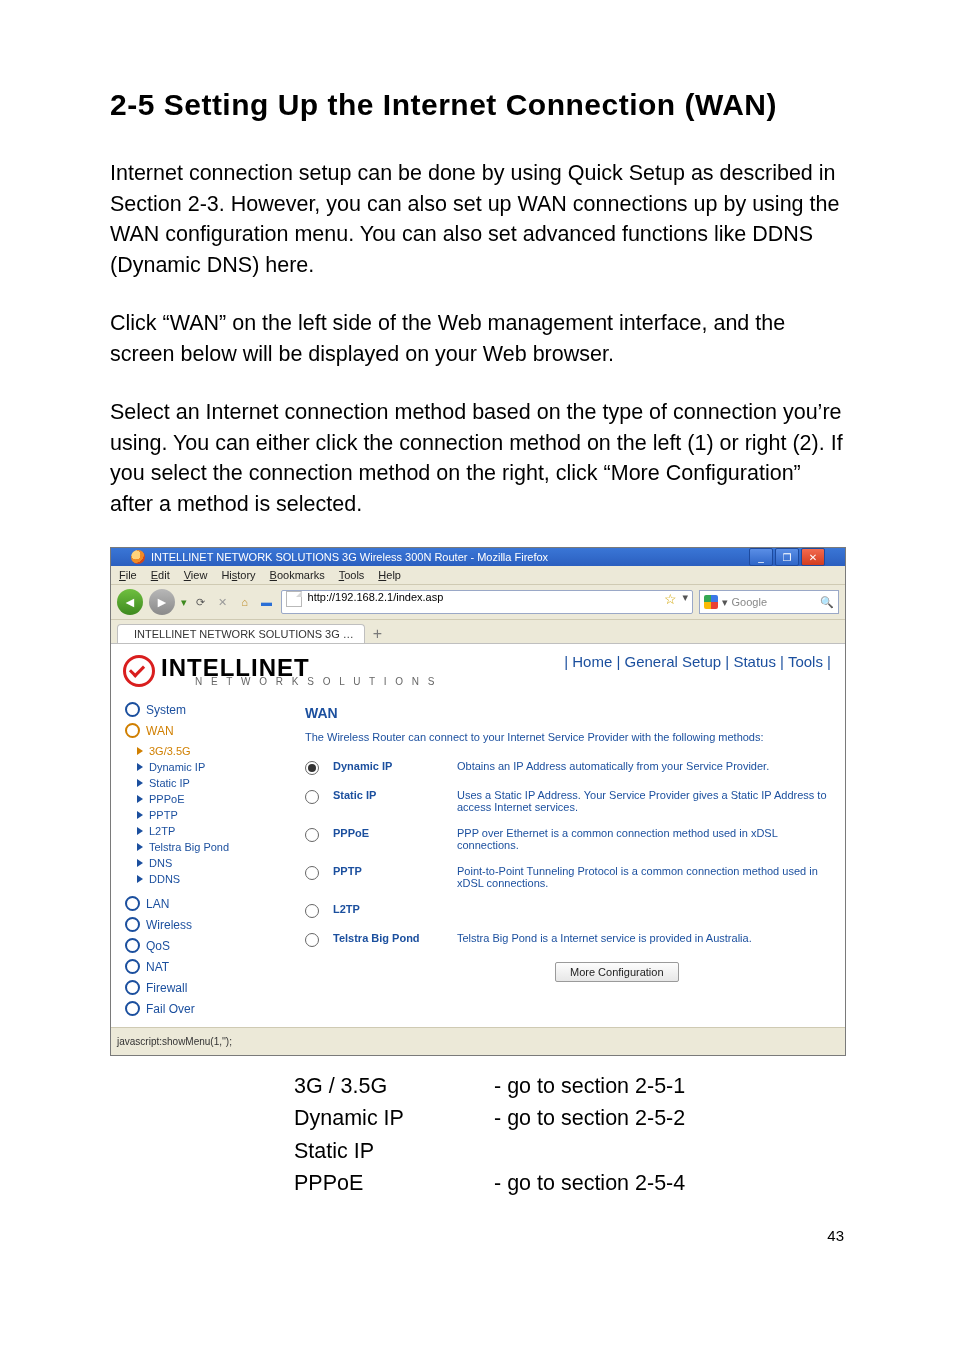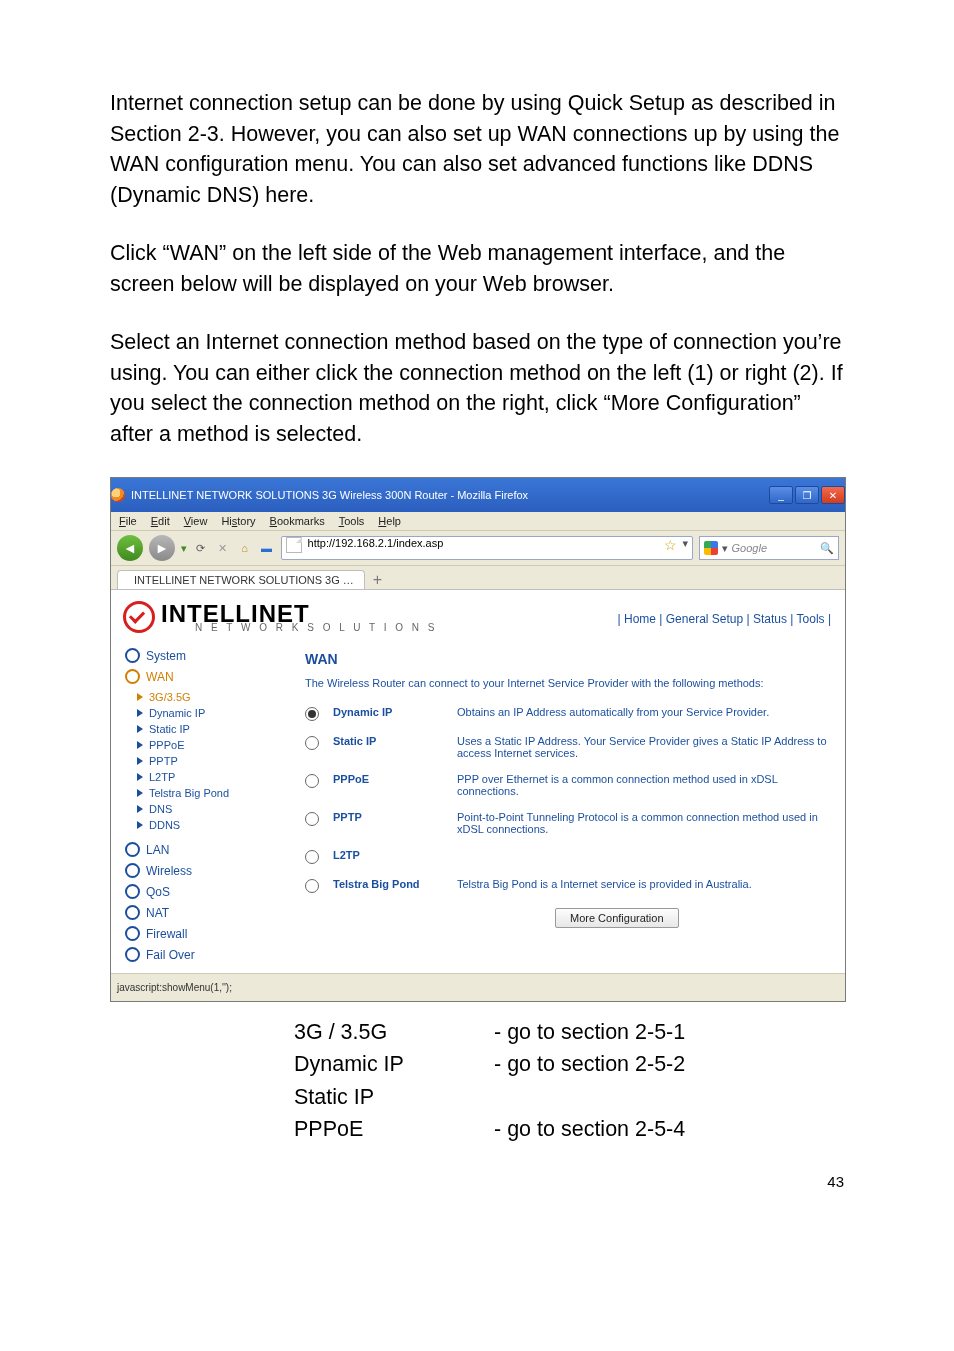--- a/index.html
+++ b/index.html
@@ -1,21 +1,21 @@
 <!DOCTYPE html>
 <html><head>
 <meta charset="utf-8">
 <style>
   html,body{margin:0;padding:0;background:#fff;font-family:Arial,Helvetica,sans-serif;color:#000}
   .page{width:954px;margin:0 auto;padding:88px 110px 40px 110px;box-sizing:border-box}
   h1{font-size:30px;font-weight:900;letter-spacing:.5px;margin:0 0 36px 0}
   p.body{font-size:21.5px;line-height:1.42;margin:0 0 28px 0}
   
   .shot{width:100%;border:1px solid #7a7a7a;font-size:11px;font-family:Tahoma,Arial,sans-serif;background:#fff}
-  .shot .titlebar{display:flex;align-items:center;justify-content:space-between;height:34px;background:linear-gradient(#3a76d6,#2b5fbf);color:#fff;padding:0 0}
+  .shot .titlebar{display:flex;align-items:center;justify-content:space-between;height:18px;background:linear-gradient(#3a76d6,#2b5fbf);color:#fff;padding:0 20px}
   .shot .titlebar .left{display:flex;align-items:center;gap:6px}
   .shot .ff-icon{width:14px;height:14px;border-radius:50%;background:radial-gradient(circle at 35% 35%,#ffd27a 0 35%,#f08a24 36% 60%,#d0471b 61% 100%)}
   .shot .winbtns{display:flex;gap:2px}
   .shot .winbtns span{display:inline-flex;align-items:center;justify-content:center;width:22px;height:16px;border:1px solid #1d4a9e;background:linear-gradient(#5a8ee6,#2f66c8);border-radius:2px;font-size:10px;color:#fff}
   .shot .winbtns .close{background:linear-gradient(#f26a4e,#d23c1e)}
   .shot .menubar{display:flex;gap:14px;padding:3px 8px;background:#ece9d8;color:#222;border-bottom:1px solid #cfcab3}
   .shot .menubar .ul{text-decoration:underline}
   .shot .toolbar{display:flex;align-items:center;gap:6px;padding:4px 6px;background:#ece9d8;border-bottom:1px solid #cfcab3}
   .navbtn{width:26px;height:26px;border-radius:50%;display:flex;align-items:center;justify-content:center;color:#fff;font-size:14px}
   .nb-back{background:linear-gradient(#6fbf3f,#3e8a1f)}
@@ -24,21 +24,21 @@
   .addr{flex:1;display:flex;height:22px;border:1px solid #9aa8c7;background:#fff;border-radius:2px;padding:0 4px;gap:6px}
   .addr .pageico{width:14px;height:14px;border:1px solid #b9b9b9;background:#fff;position:relative}
   .addr .pageico::after{content:"";position:absolute;right:-1px;top:-1px;border-style:solid;border-width:0 0 6px 6px;border-color:transparent transparent #d7d7d7 transparent}
   .star{color:#d1a400;font-size:14px}
   .srch{width:130px;height:22px;border:1px solid #9aa8c7;background:#fff;display:flex;align-items:center;padding:0 4px;gap:4px;color:#888}
   .gico{width:14px;height:14px;background:conic-gradient(#3b78e7 0 90deg,#e94235 0 180deg,#fabb05 0 270deg,#34a853 0 360deg);border-radius:2px}
   .mag{color:#5a8ee6}
   .tabstrip{display:flex;align-items:flex-end;gap:2px;background:#ece9d8;padding:4px 6px 0 6px;border-bottom:1px solid #bfbfbf}
   .tab{display:flex;gap:6px;background:#fff;border:1px solid #bfbfbf;border-bottom:none;border-radius:4px 4px 0 0;padding:3px 10px;font-size:11px;color:#333}
   .tabplus{color:#7a7a7a;font-size:16px;padding:0 6px}
-  .toplinks{position:absolute;right:14px;top:22px;font-size:12px;color:#1b4f9e}
+  .toplinks{position:absolute;right:14px;top:9px;font-size:15px;color:#1b4f9e}
   .contentwrap{position:relative;flex:1}
   .brand{display:flex;align-items:center;gap:6px;padding:10px 12px 4px 12px}
   .brand .check{width:26px;height:26px;border-radius:50%;background:#fff;border:3px solid #d91e1e;position:relative}
   .brand .check::after{content:"";position:absolute;left:4px;top:7px;width:11px;height:6px;border-left:3px solid #d91e1e;border-bottom:3px solid #d91e1e;transform:rotate(-45deg)}
   .brand .word{font-size:24px;font-weight:900;letter-spacing:1px;color:#000}
   .brand .sub{font-size:10px;letter-spacing:3px;color:#666;margin-left:34px;margin-top:-6px}
   .split{display:flex}
   .side{width:162px;padding:8px 0 8px 14px;font-size:12px}
   .side .top{display:flex;align-items:center;gap:6px;color:#1b4f9e;padding:3px 0}
   .gear{width:11px;height:11px;border-radius:50%;border:2px solid #1b4f9e;position:relative;display:inline-block}
@@ -62,20 +62,21 @@
   
   .reftab{margin:14px 0 0 184px;font-size:21.5px;line-height:1.5}
   .reftab .row{display:flex}
   .reftab .c1{width:200px}
   .pagenum{text-align:right;font-size:15px;margin-top:28px}
 </style>
 </head>
 <body>
 
 <div class="page">
+  <h1>2-5 Setting Up the Internet Connection (WAN)</h1>
 
   <p class="body">Internet connection setup can be done by using Quick Setup as described in Section 2-3. However, you can also set up WAN connections up by using the WAN configuration menu. You can also set advanced functions like DDNS (Dynamic DNS) here.</p>
   <p class="body">Click “WAN” on the left side of the Web management interface, and the screen below will be displayed on your Web browser.</p>
   <p class="body">Select an Internet connection method based on the type of connection you’re using. You can either click the connection method on the left (1) or right (2). If you select the connection method on the right, click “More Configuration” after a method is selected.</p>
 
   <div class="shot">
 
     <div class="titlebar">
       <div class="left">
         <span class="ff-icon"></span>
@@ -108,21 +109,21 @@
       <span class="tlicon" style="color:#2a6fd6">▬</span>
       <div class="addr">
         <span class="pageico"></span>
         <span>http://192.168.2.1/index.asp</span>
         <span style="margin-left:auto" class="star">☆</span>
         <span style="color:#555">▾</span>
       </div>
       <div class="srch">
         <span class="gico"></span>
         <span style="color:#555">▾</span>
-        <span style="font-style:italic">Google</span>
+        <span style="">Google</span>
         <span class="mag" style="margin-left:auto">🔍</span>
       </div>
     </div>
 
     <div class="tabstrip">
       <div class="tab">
         <span class="pageico"></span>
         <span>INTELLINET NETWORK SOLUTIONS 3G …</span>
       </div>
       <span class="tabplus">+</span>

